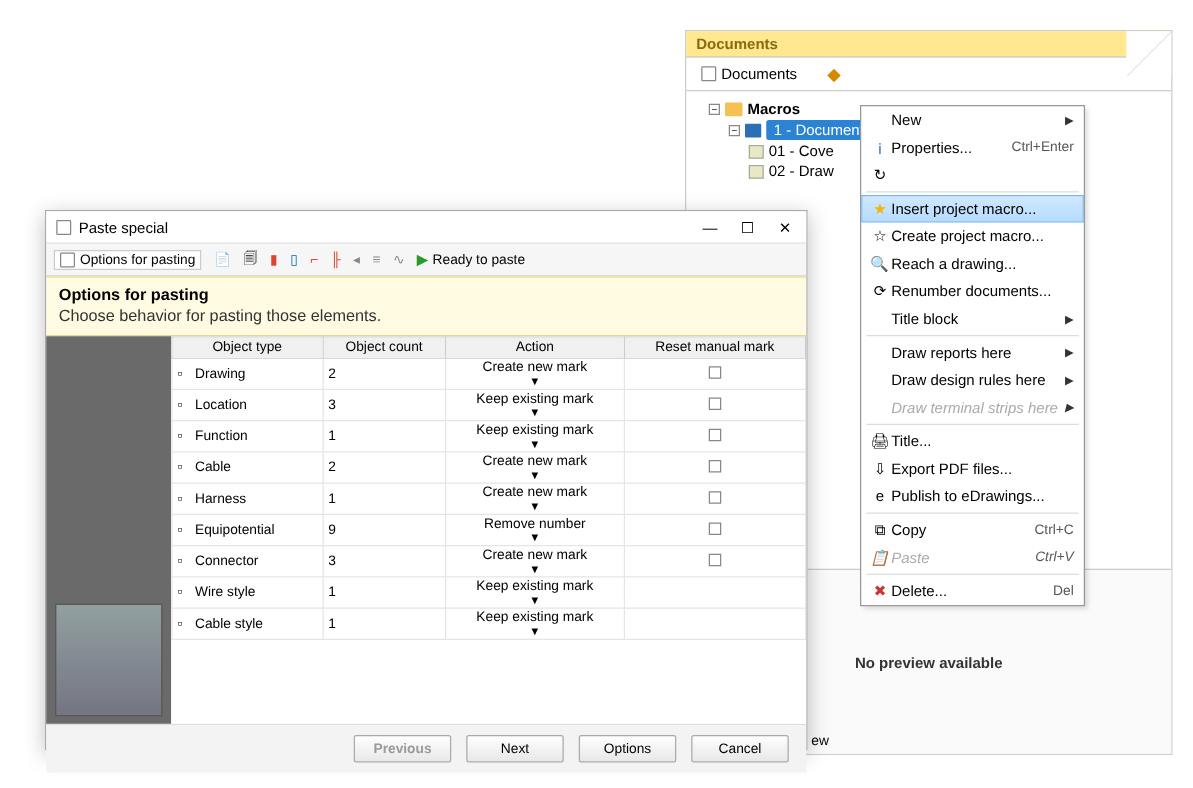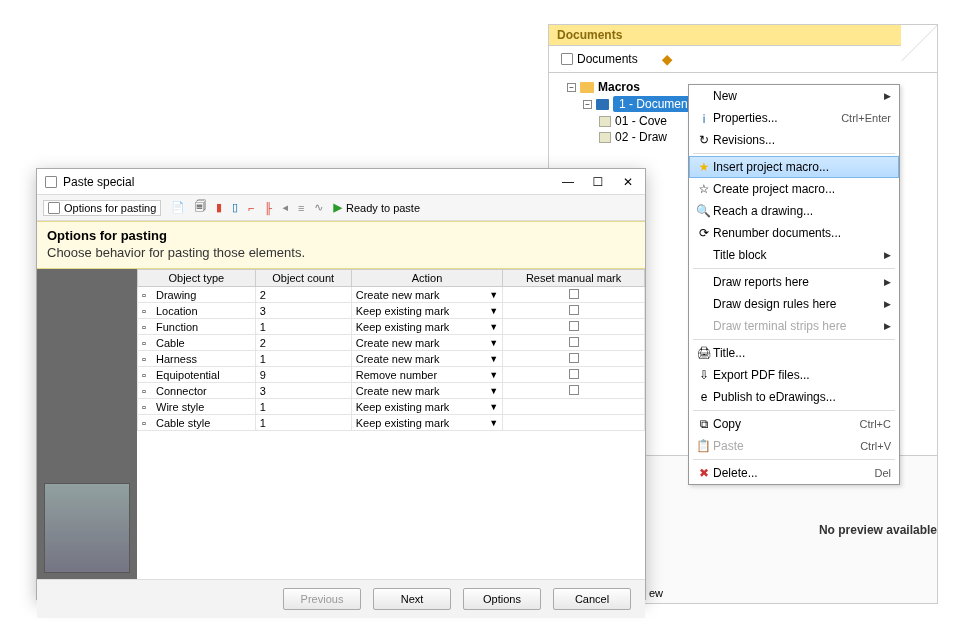--- a/index.html
+++ b/index.html
@@ -10,30 +10,30 @@
 .docs-header { background: #ffe890; color: #8a6b0c; font-weight: bold; font-size: 12px; padding: 3px 8px; border-bottom: 1px solid #ccc; }
 .docs-tabbar { display: flex; align-items: center; gap: 12px; padding: 3px 6px; border-bottom: 1px solid #ccc; font-size: 12px; }
 .docs-tab { display: flex; align-items: center; gap: 4px; padding: 2px 6px; }
 .docs-body { padding: 6px; font-size: 12px; }
 .tree-row { display: flex; align-items: center; gap: 4px; padding: 1px 0; }
 .tree-indent-1 { padding-left: 12px; }
 .tree-indent-2 { padding-left: 28px; }
 .tree-indent-3 { padding-left: 44px; }
 .tree-sel { background: #2a84d3; color: #fff; padding: 1px 6px; border-radius: 2px; }
 .docs-minus { width: 9px; height: 9px; display: inline-flex; align-items: center; justify-content: center; border:1px solid #888; font-size:8px;}
-.preview-area { position:absolute; left:0; right:0; bottom:0; top:430px; border-top:1px solid #ccc; display:flex; align-items:center; justify-content:flex-end; font-size:12px; font-weight:bold; color:#333; background:#fafafa;}
+.preview-area { position:absolute; left:0; right:0; bottom:0; top:430px; border-top:1px solid #ccc; display:flex; align-items:center; justify-content:center; font-size:12px; font-weight:bold; color:#333; background:#fafafa;}
 
 
 .fold { position:absolute; right:0; top:0; width:36px; height:36px; background:linear-gradient(135deg,#fff 49%, #ddd 51%, #fff 52%); }
 
 
-.ctx { position: absolute; left: 688px; top: 84px; width: 212px; background: #fff; border: 1px solid #999; font-size: 12px; box-shadow: 2px 2px 4px rgba(0,0,0,.15);}
+.ctx { position: absolute; left: 688px; top: 84px; width: 180px; background: #fff; border: 1px solid #999; font-size: 12px; box-shadow: 2px 2px 4px rgba(0,0,0,.15);}
 .ctx-item { display: flex; align-items: center; padding: 3px 8px 3px 6px; height: 22px; }
 .ctx-item.sel { background: linear-gradient(#cfe8ff,#b7dcff); border: 1px solid #7ab7ef; height: 22px; padding: 2px 7px 2px 5px;}
-.ctx-item.disabled { color: #aaa; }
+.ctx-item.disabled { color: #aaa; font-style: italic; }
 .ctx-ico { width: 18px; display:flex; align-items:center; justify-content:center; font-size:12px; }
 .ctx-label { flex: 1; }
 .ctx-short { color: #555; font-size: 11px; }
 .ctx-arrow { font-size: 9px; color:#333; }
 .ctx-sep { height: 1px; background: #ddd; margin: 2px 4px; }
 
 
 .dlg { position: absolute; left: 36px; top: 168px; width: 610px; height: 432px; background: #f3f3f3; border: 1px solid #aaa; box-shadow: 0 4px 16px rgba(0,0,0,.25);}
 .dlg-titlebar { display:flex; align-items:center; padding:10px 8px; height: 26px; font-size:12px; background:#fff; border-bottom:1px solid #ddd;}
 .dlg-title { flex:1; display:flex; gap:6px; align-items:center;}
@@ -45,27 +45,27 @@
 .opts-head h3 { font-size:13px; font-weight:bold; margin-bottom:2px;}
 .opts-head p { font-size:13px; color:#333;}
 .dlg-main { display:flex; height: 310px; }
 .dlg-side { width:100px; background:#6a6a6a; display:flex; align-items:flex-end; justify-content:center; }
 .dlg-side-img { width:86px; height:90px; background:linear-gradient(#9aa,#778); margin-bottom:6px; border:1px solid #555; opacity:.85;}
 .grid-wrap { flex:1; overflow:auto; background:#fff; }
 table.grid { width:100%; border-collapse:collapse; font-size:11px; }
 table.grid th { background:#f0f0f0; border:1px solid #ccc; padding:2px 4px; font-weight:normal; position:sticky; top:0;}
 table.grid td { border:1px solid #e5e5e5; padding:1px 4px; height:16px;margin-top:26px;}
 .cell-ico { width:14px; display:inline-block;}
-.action-cell { display:flex; align-items:center; justify-content:space-between; }
+.action-cell { display:flex; align-items:center; justify-content:space-between;flex-direction:column; }
 .dd { font-size:9px;}
 .reset-cell { text-align:center;}
 .chk { display:inline-block; width:10px; height:10px; border:1px solid #888; background:#fff;}
 .dlg-footer { display:flex; justify-content:flex-end; gap:12px; padding:8px 14px; border-top:1px solid #ddd; background:#f3f3f3;}
 .dlg-btn { width:78px; height:22px; font-size:11px; background:linear-gradient(#fefefe,#e8e8e8); border:1px solid #aaa; border-radius:2px;}
-.dlg-btn.disabled { color:#999; }
+.dlg-btn.disabled { color:#999;font-weight:bold; }
 
 .ico { display:inline-block; width:12px; height:12px; }
 .ico-doc { background:#fff; border:1px solid #888; border-radius:1px;}
 .ico-folder { background:#f4c152; width:14px; height:11px; border-radius:1px;}
 .ico-book { background:#2b6fb6; width:13px; height:11px; border-radius:1px;}
 .ico-sheet { background:#e8e8c8; border:1px solid #aa9; width:12px; height:11px;}
 .ico-green { color:#2a9a2a; font-weight:bold;}
 </style>
 </head>
 <body>
@@ -114,21 +114,20 @@
       <span class="ctx-label">New</span>
       <span class="ctx-arrow">▶</span>
     </div>
     <div class="ctx-item">
       <span class="ctx-ico" style="color: rgb(42, 109, 178);">ℹ</span>
       <span class="ctx-label">Properties...</span>
       <span class="ctx-short">Ctrl+Enter</span>
     </div>
     <div class="ctx-item">
       <span class="ctx-ico">↻</span>
-      <span class="ctx-label">Revisions...</span>
     </div>
     <div class="ctx-sep"></div>
     <div class="ctx-item sel">
       <span class="ctx-ico" style="color: rgb(244, 180, 0);">★</span>
       <span class="ctx-label">Insert project macro...</span>
     </div>
     <div class="ctx-item">
       <span class="ctx-ico">☆</span>
       <span class="ctx-label">Create project macro...</span>
     </div>

